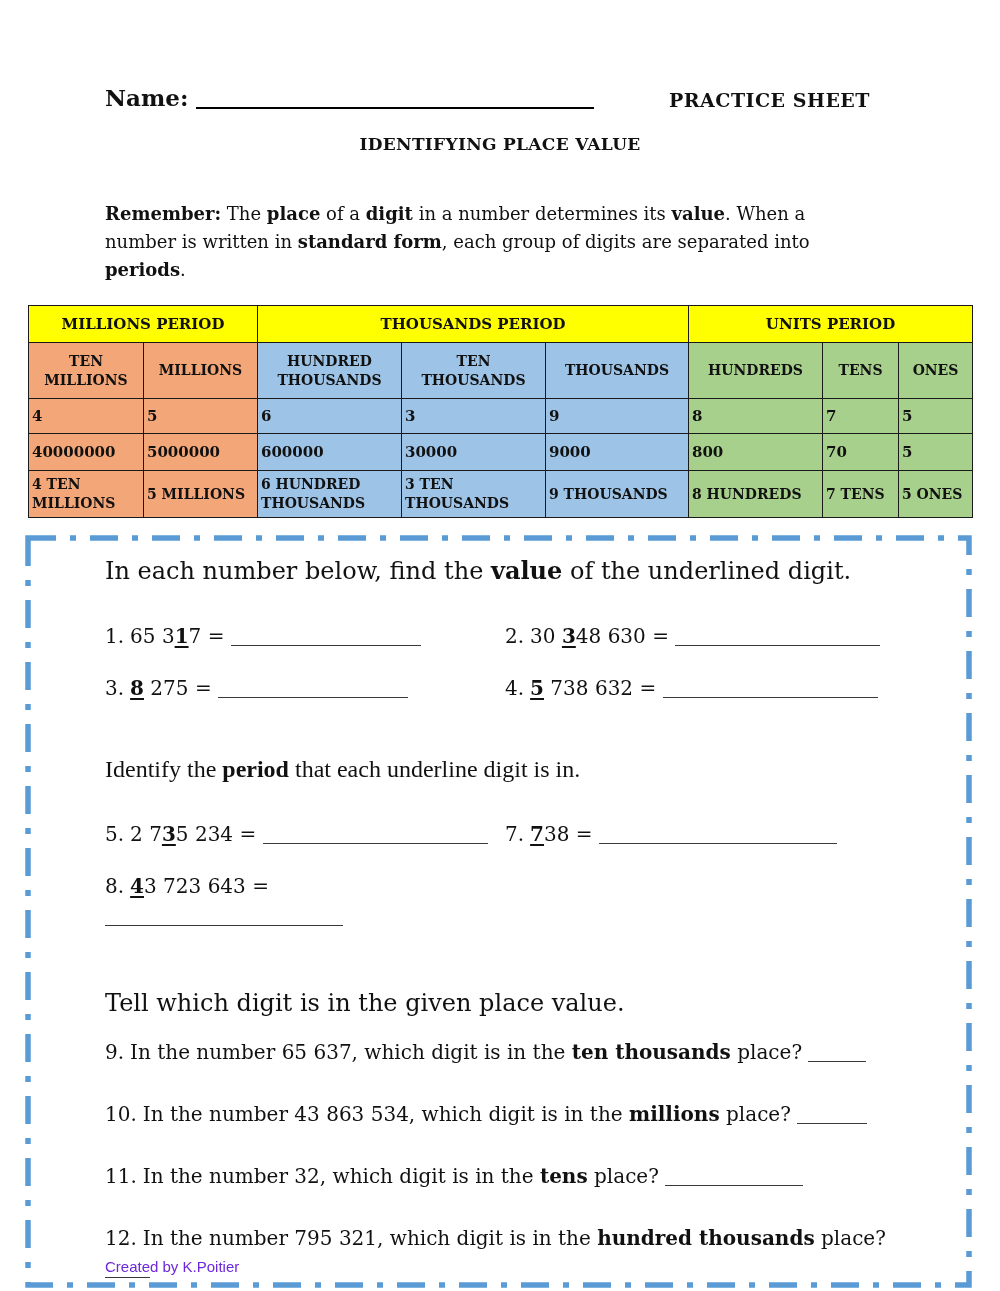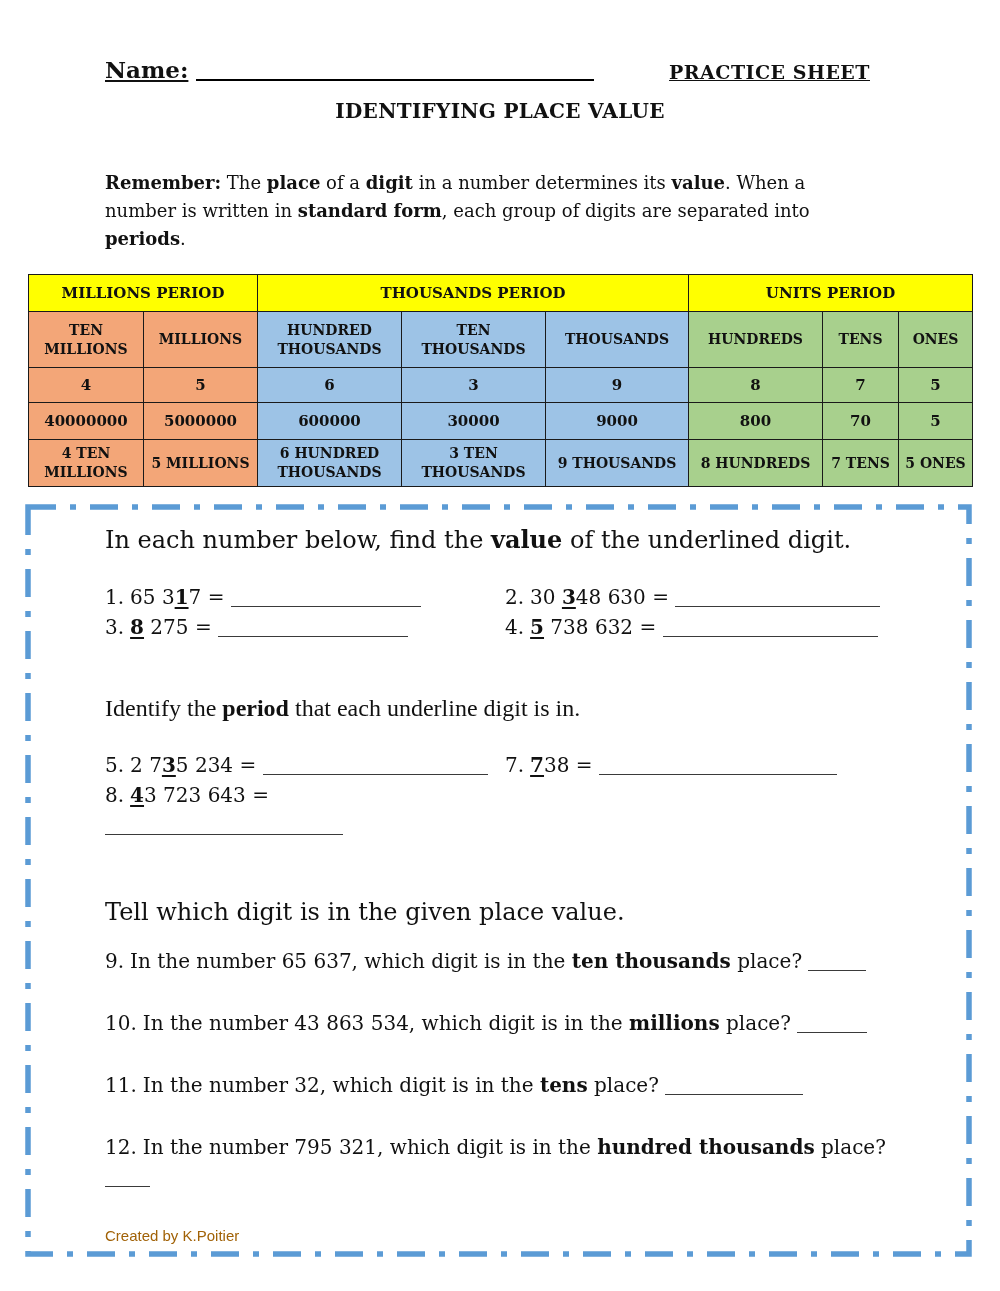--- a/index.html
+++ b/index.html
@@ -10,52 +10,51 @@
     background:#ffffff;
     font-family:"DejaVu Serif", serif;
     color:#111;
     overflow:hidden;
   }
   .b { font-weight:bold; }
 
   
   .header-row {
     display:flex; align-items:flex-end;
-    margin:56px 130px 0 105px;
-    font-size:23px; font-weight:bold;text-decoration:underline;
+    margin:84px 130px 0 105px;
+    font-size:23px; font-weight:bold;
   }
   .name-line {
     display:inline-block;
     width:398px; height:1px;
     border-bottom:2px solid #000;
     margin:0 0 2px 8px;
   }
   .sheet-title { margin-left:auto; font-size:19px; letter-spacing:0.5px; }
   .subtitle {
-    margin-top:16px;
+    margin-top:23px;
     text-align:center;
-    font-size:20px; font-weight:bold;
+    font-size:17px; font-weight:bold;
     letter-spacing:0.3px;
   }
 
   
   .intro {
     margin:46px 0 0 105px;
     width:762px;
     font-size:18px; line-height:28px;
   }
 
   
   table.pv {
     margin:21px 0 0 28px;
     width:944px;
     border-collapse:collapse;
     table-layout:fixed;
     font-weight:bold;
-    text-align:center;
   }
   table.pv td, table.pv th {
     border:1.6px solid var(--tborder, #1a1a1a);
     padding:2px 3px;
     overflow:hidden;
   }
   tr.period-row th { background:var(--period-bg,#FFFF00); font-size:15px; height:37px; }
   tr.colhead-row th { font-size:14px; height:56px; line-height:19px; }
   tr.digit-row td { font-size:15px; height:35px; }
   tr.value-row td { font-size:15px; height:37px; }
@@ -72,21 +71,22 @@
     padding:18px 40px 0 80px;
   }
   .dash-border { position:absolute; inset:0; width:100%; height:100%; pointer-events:none; }
   .sec-heading { font-size:24px; font-weight:normal; line-height:32px; }
   .sec1 .sec-heading { margin-top:2px; }
   .sec2 .sec-heading { margin-top:50px;font-family:Liberation Serif, serif; }
   .sec3 .sec-heading { margin-top:56px; }
   .qgrid {
     display:grid;
     grid-template-columns:400px 1fr;
-    margin-top:26px;
+    row-gap:22px;
+    margin-top:34px;
     font-size:20px; line-height:30px;
   }
   .qlist { margin-top:18px; font-size:20px; line-height:30px; }
   .qlist .q { margin-top:32px; }
   .qlist .q:first-child { margin-top:16px; }
   .qnum { margin-right:6px; }
   .u {
     font-weight:bold;
     text-decoration:underline;
     text-decoration-thickness:2px;
@@ -94,21 +94,21 @@
   }
   .blank {
     display:inline-block;
     height:2px;
     border-bottom:1.6px solid #3a3a3a;
     transform:translateY(3px);
   }
   .credit {
     position:absolute; left:80px; bottom:13px;
     font-family:"Liberation Sans", sans-serif;
-    font-size:15px; color:#a16207;
+    font-size:15px; color:#6d28d9;
   }
 </style>
 </head>
 <body>
 
 <div class="page">
 
   <div class="header-row">
     <span>Name:</span>
     <span class="name-line"></span>

